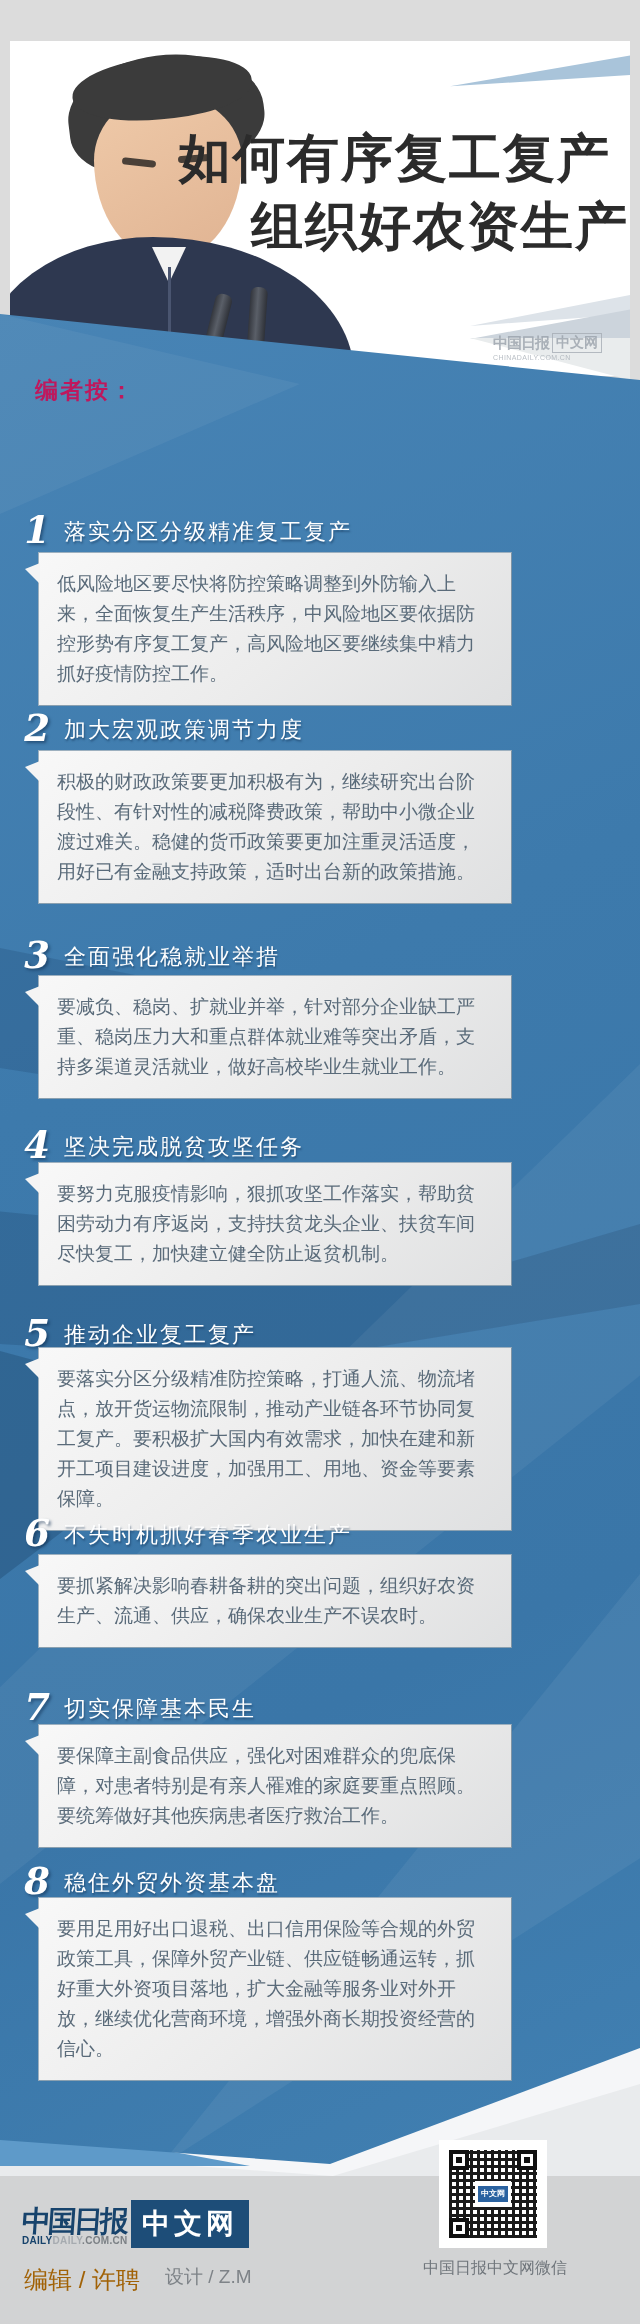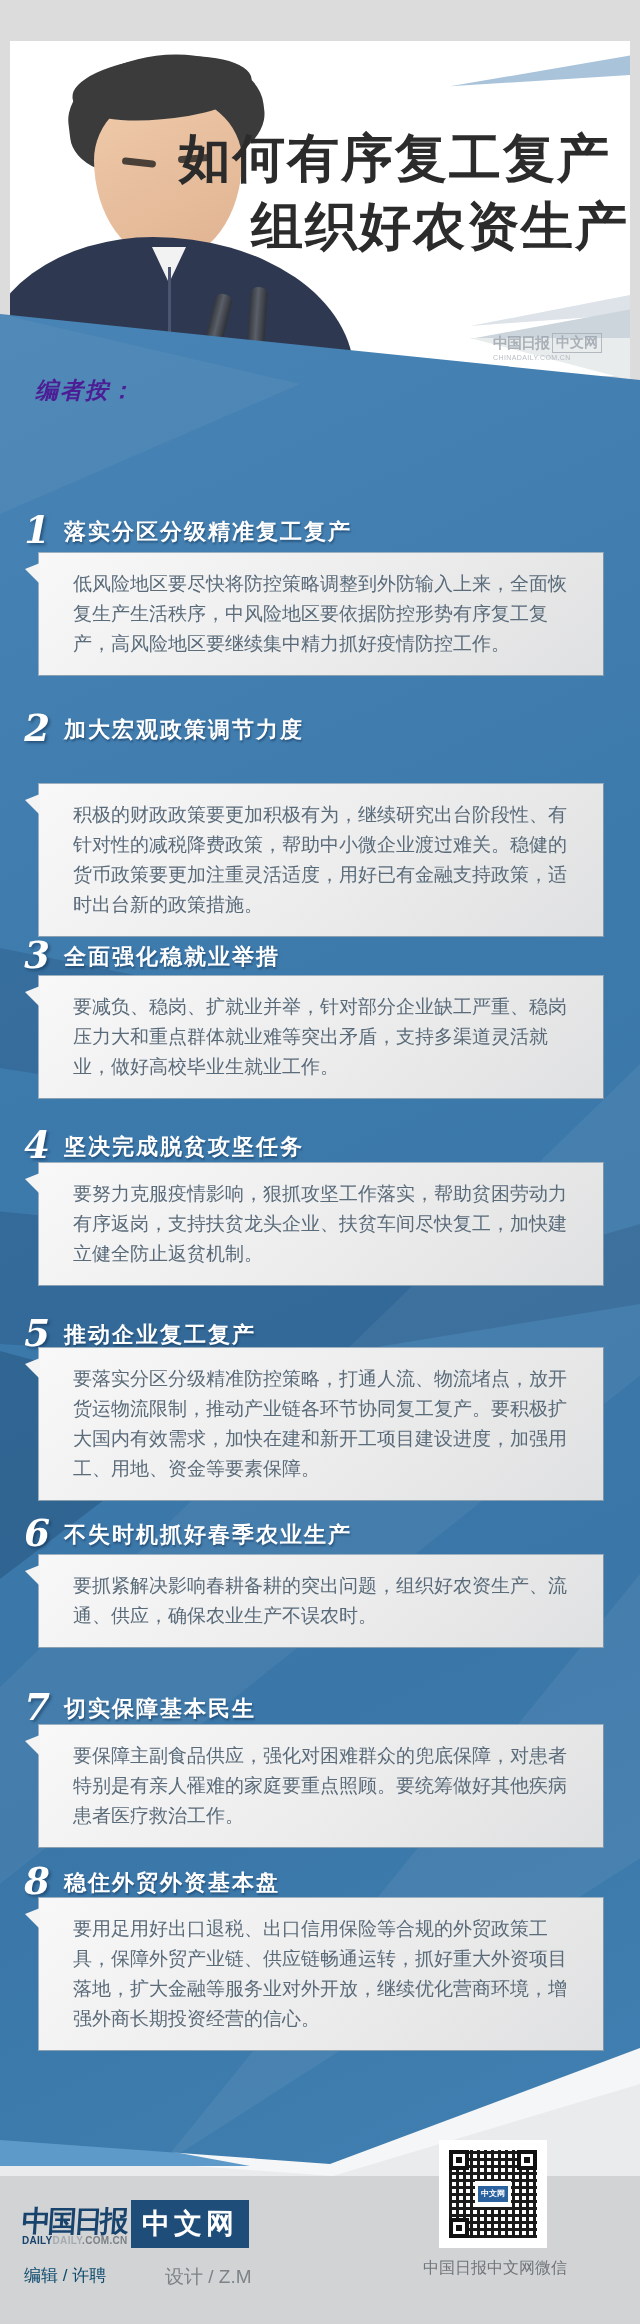--- a/index.html
+++ b/index.html
@@ -46,51 +46,51 @@
     clip-path:polygon(0 10px,100% 76px,100% 1744px,330px 1860px,0 1836px);}
   .deco{position:absolute;}
   .deco-light-tl{left:0;top:10px;width:300px;height:200px;background:rgba(255,255,255,.05);clip-path:polygon(0 0,100% 35%,0 100%);}
   .deco-navy-a{left:0;top:628px;width:280px;height:160px;background:rgba(10,40,72,.16);clip-path:polygon(0 10%,100% 45%,55% 100%,0 85%);}
   .deco-navy-b{left:0;top:845px;width:640px;height:250px;background:rgba(10,40,72,.18);clip-path:polygon(0 25%,80% 45%,100% 30%,100% 62%,45% 85%,0 78%);}
   .deco-navy-c{left:0;top:1035px;width:260px;height:240px;background:rgba(8,35,65,.22);clip-path:polygon(0 5%,85% 30%,0 100%);}
   .deco-light-1{left:0;top:760px;width:640px;height:820px;background:rgba(255,255,255,.055);clip-path:polygon(100% 0,100% 38%,0 100%,0 76%);}
   .deco-light-2{left:140px;top:1270px;width:500px;height:592px;background:rgba(255,255,255,.06);clip-path:polygon(100% 0,100% 48%,4% 100%);}
 
   
-  .ed-label{position:absolute;left:35px;top:371px;font-size:23px;font-weight:bold;color:#4c1d95;letter-spacing:2px;z-index:5;font-style:italic;}
+  .ed-label{position:absolute;left:35px;top:371px;font-size:23px;font-weight:bold;color:#be185d;letter-spacing:2px;z-index:5;}
   .ed-body{position:absolute;left:35px;top:402px;width:570px;font-size:19px;line-height:32px;color:#f2f6fa;z-index:5;}
 
   
   .sec{position:absolute;left:14px;right:20px;display:flex;align-items:flex-start;z-index:5;}
   .sec-num{width:46px;text-align:center;font-family:"DejaVu Serif",serif;font-style:italic;font-weight:bold;
            font-size:37px;line-height:40px;color:#ffffff;text-shadow:2px 2px 3px rgba(15,45,80,.55);flex:none;}
-  .sec-title{margin:0 0 0 4px;padding-top:7px;font-size:22px;font-weight:bold;color:#ffffff;letter-spacing:2px;
+  .sec-title{margin:0 0 0 4px;padding-top:7px;font-size:22px;font-weight:normal;color:#ffffff;letter-spacing:2px;
              text-shadow:1px 2px 2px rgba(15,45,80,.5);}
-  .card{position:absolute;left:38px;width:566px;box-sizing:border-box;padding:16px 34px;z-index:5;
+  .card{position:absolute;left:38px;width:474px;box-sizing:border-box;padding:16px 18px;z-index:5;
         background:linear-gradient(140deg,#f8f8f8 0%,#ececec 55%,#dfe0e1 100%);
         border:1px solid #9db0bf;border-right-color:#7f94a5;border-bottom-color:#8aa0b0;}
   .card::before{content:"";position:absolute;left:-14px;top:10px;width:0;height:0;
         border-top:6px solid transparent;border-bottom:15px solid transparent;border-right:15px solid #f4f4f4;}
   .card p{margin:0;font-size:19px;line-height:30px;color:#5a6b7a;}
 
   
   .footer-zone{position:absolute;left:0;top:2030px;width:640px;height:294px;background:#e9ebed;z-index:0;}
   .wedge-white{position:absolute;left:0;top:6px;width:640px;height:150px;background:#f5f6f8;
         clip-path:polygon(0 94px,100% 0,100% 44px,52% 136px,0 112px);}
   .wedge-lightblue{position:absolute;left:0;top:2116px;width:250px;height:46px;background:#5e9ac9;
         clip-path:polygon(0 0,100% 100%,0 100%);z-index:1;}
   .footer-band{position:absolute;left:0;top:2172px;width:640px;height:152px;background:#d2d3d4;z-index:3;}
 
   .logo-cn{position:absolute;left:22px;top:2198px;width:108px;font-size:29px;font-weight:bold;color:#17436c;
            letter-spacing:-3px;z-index:5;font-family:"Liberation Serif",serif;transform:skewX(-4deg);}
   .logo-url{position:absolute;left:22px;top:2231px;font-size:10px;font-weight:bold;letter-spacing:.3px;z-index:5;}
   .logo-url .u1{color:#16426b;} .logo-url .u2{color:#a6abb0;} .logo-url .u3{color:#7b8085;}
   .logo-site{position:absolute;left:131px;top:2196px;width:118px;height:48px;background:#1d4d78;color:#ffffff;
            font-size:28px;font-weight:bold;text-align:center;line-height:48px;letter-spacing:4px;z-index:5;}
-  .credit-e{position:absolute;left:24px;top:2260px;font-size:17px;color:#0c4a6e;z-index:5;text-align:right;}
+  .credit-e{position:absolute;left:24px;top:2260px;font-size:24px;color:#a16207;z-index:5;text-align:right;}
   .credit-d{position:absolute;left:165px;top:2260px;font-size:19px;color:#7e8388;z-index:5;}
 
   .qr-box{position:absolute;left:439px;top:2136px;width:108px;height:108px;background:#ffffff;box-sizing:border-box;padding:10px;z-index:5;}
   .qr-inner{position:relative;width:100%;height:100%;
      background-image:repeating-linear-gradient(0deg,#1a1a1a 0 3px,transparent 3px 7px),
                       repeating-linear-gradient(90deg,#1a1a1a 0 3px,transparent 3px 7px);}
   .qr-c{position:absolute;width:20px;height:20px;border:4px solid #111;background:#fff;box-sizing:border-box;}
   .qr-c::after{content:"";position:absolute;left:3px;top:3px;width:6px;height:6px;background:#111;}
   .qr-tl{left:0;top:0;} .qr-tr{right:0;top:0;} .qr-bl{left:0;bottom:0;}
   .qr-badge-wrap{position:absolute;left:50%;top:50%;transform:translate(-50%,-50%);width:36px;height:26px;background:#ffffff;
@@ -150,21 +150,21 @@
     <h2 class="sec-title">落实分区分级精准复工复产</h2>
   </div>
   <div class="card" style="top:548px">
     <p>低风险地区要尽快将防控策略调整到外防输入上来，全面恢复生产生活秩序，中风险地区要依据防控形势有序复工复产，高风险地区要继续集中精力抓好疫情防控工作。</p>
   </div>
 
   <div class="sec" style="top:704px">
     <span class="sec-num">2</span>
     <h2 class="sec-title">加大宏观政策调节力度</h2>
   </div>
-  <div class="card" style="top:779px">
+  <div class="card" style="top:746px">
     <p>积极的财政政策要更加积极有为，继续研究出台阶段性、有针对性的减税降费政策，帮助中小微企业渡过难关。稳健的货币政策要更加注重灵活适度，用好已有金融支持政策，适时出台新的政策措施。</p>
   </div>
 
   <div class="sec" style="top:931px">
     <span class="sec-num">3</span>
     <h2 class="sec-title">全面强化稳就业举措</h2>
   </div>
   <div class="card" style="top:971px">
     <p>要减负、稳岗、扩就业并举，针对部分企业缺工严重、稳岗压力大和重点群体就业难等突出矛盾，支持多渠道灵活就业，做好高校毕业生就业工作。</p>
   </div>

